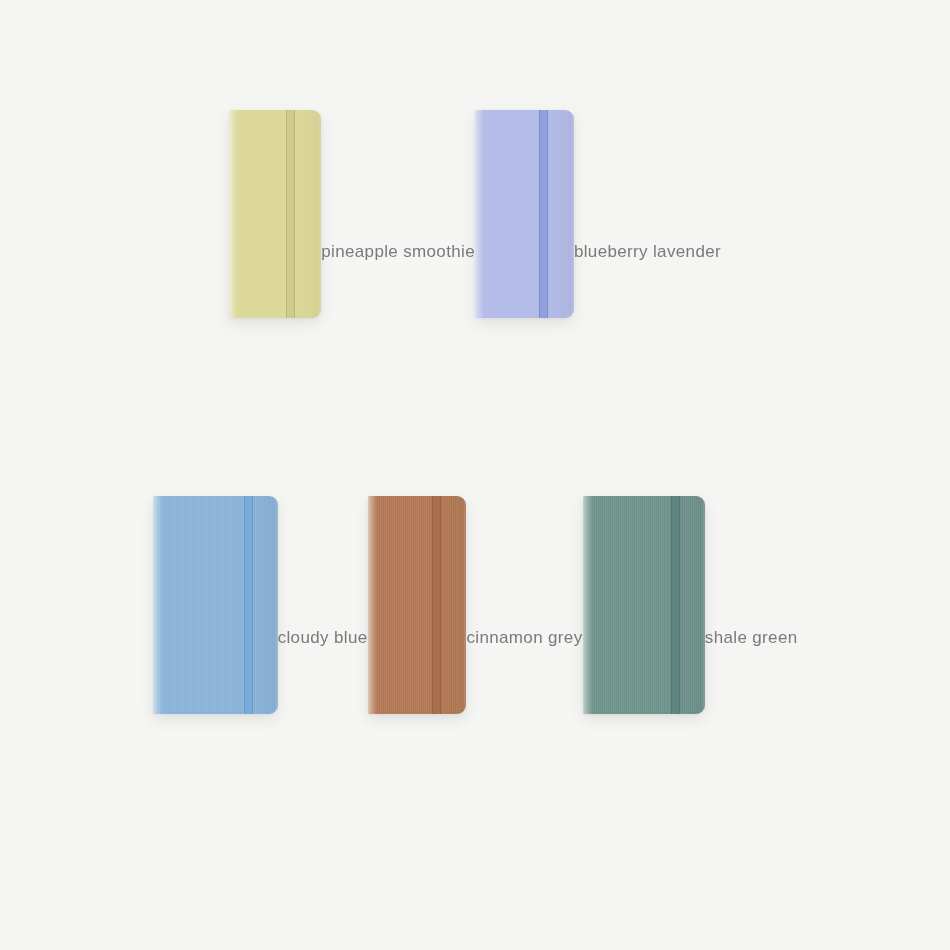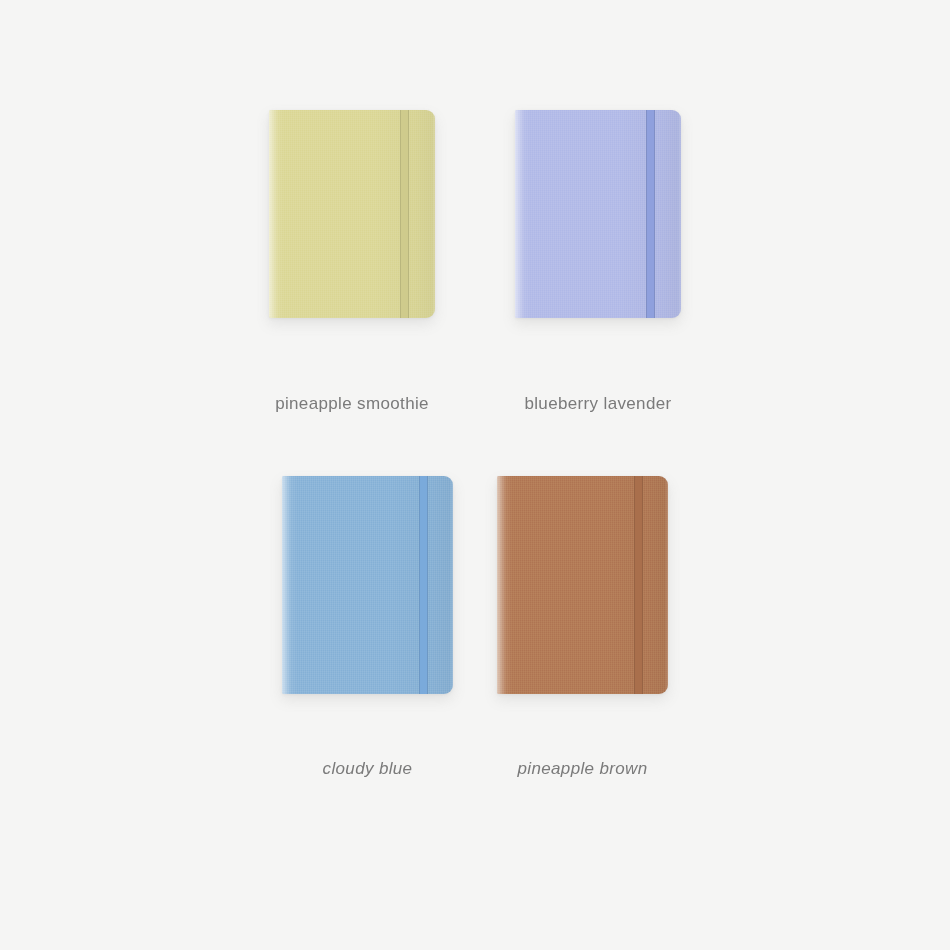--- a/index.html
+++ b/index.html
@@ -24,28 +24,28 @@
   
   .row {
     position: absolute;
     left: 0;
     width: 950px;
     display: flex;
     justify-content: center;
     align-items: flex-start;
   }
   .row-1 { top: 110px; }
-  .row-2 { top: 476px; font-style: italic; }
+  .row-2 { top: 496px; }
 
   .row-1 .cell { width: 246px; }
   .row-2 .cell { width: 215px; }
 
   .cell {
     display: flex;
-    flex-direction: column;
+    flex-direction: row;
     align-items: center;
   }
 
   
   .book-wrap {
     position: relative;
     display: block;
   }
   .row-1 .book-wrap { width: 166px; height: 208px; }
   .row-2 .book-wrap { width: 171px; height: 218px; }
@@ -213,20 +213,32 @@
     <div class="cell">
       <div class="book-wrap">
         <div class="book" style="background-color: rgb(179, 122, 86);">
           <span class="texture"></span>
           <span class="sheen"></span>
           <span class="spine"></span>
           <span class="band" style="background-color: rgb(169, 111, 76);"></span>
           <span class="fore-edge"></span>
         </div>
       </div>
-      <div class="caption" style="color: rgb(122, 122, 122);">pineapple brown</div>
-    </div>
-
+      <div class="caption" style="color: rgb(122, 122, 122);">cinnamon grey</div>
+    </div>
+
+    <div class="cell">
+      <div class="book-wrap">
+        <div class="book" style="background-color: rgb(112, 147, 140);">
+          <span class="texture"></span>
+          <span class="sheen"></span>
+          <span class="spine"></span>
+          <span class="band" style="background-color: rgb(94, 133, 128);"></span>
+          <span class="fore-edge"></span>
+        </div>
+      </div>
+      <div class="caption" style="color: rgb(122, 122, 122);">shale green</div>
+    </div>
 
 
   </div>
 
 </div>
 
 </body></html>

